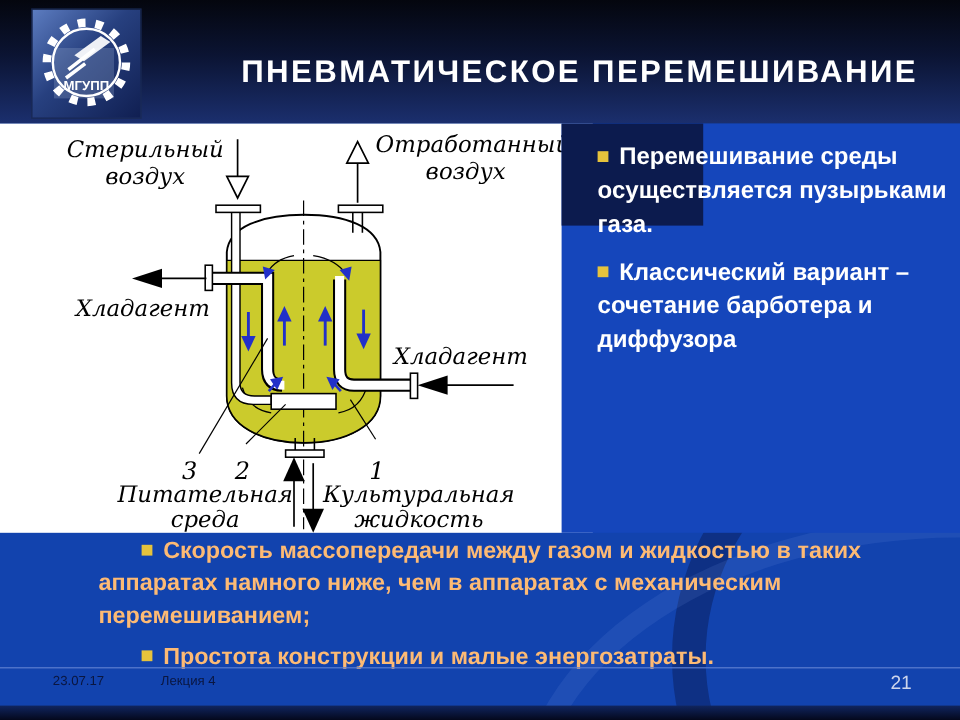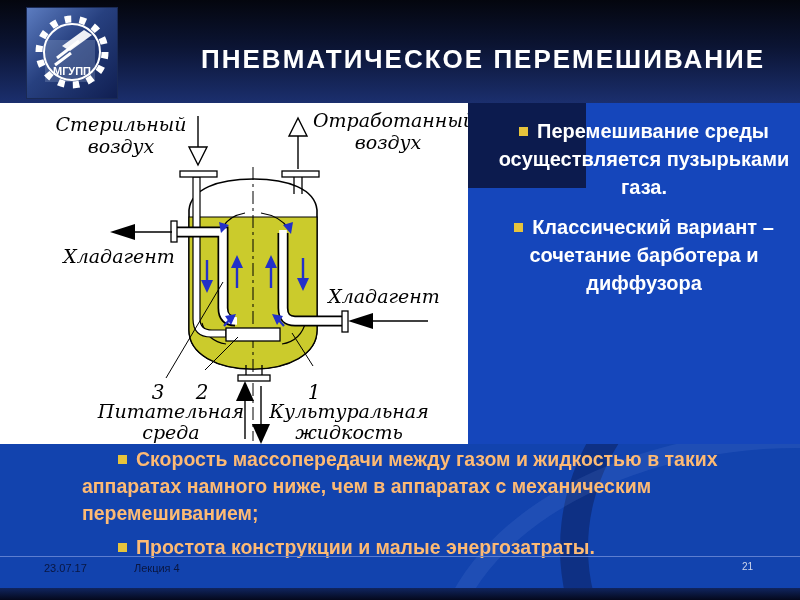--- a/index.html
+++ b/index.html
@@ -14,32 +14,32 @@
   .logo{position:absolute;left:26px;top:7px;width:92px;height:92px;
         background:linear-gradient(135deg,#5c7cc0 0%,#27407f 45%,#101f52 100%);
         border:1px solid #1a2a55;box-sizing:border-box;}
   .title{position:absolute;left:105px;top:44px;width:660px;text-align:right;color:#ffffff;
          font-size:26px;font-weight:bold;letter-spacing:2px;white-space:nowrap;}
   .diagram-panel{position:absolute;left:0;top:103px;width:468px;height:341px;background:#ffffff;padding-left:26px;}
   .right-panel{position:absolute;left:468px;top:103px;width:332px;height:341px;background:#1546bb;}
   .corner-shade{position:absolute;left:0;top:0;width:118px;height:85px;background:#0c1b4e;}
   .rp-content{position:relative;padding:14px 10px 0 30px;color:#ffffff;font-weight:bold;
               font-size:20px;line-height:28px;}
-  p.rbullet{margin:0 0 12px 0;text-align:center;}
+  p.rbullet{margin:0 0 12px 0;}
   .bottom-panel{position:absolute;left:82px;top:446px;width:680px;color:#fdba74;
                 font-weight:bold;font-size:19.5px;line-height:27px;}
   p.bbullet{margin:0 0 7px 0;text-indent:36px;}
   .sq{display:inline-block;width:9px;height:9px;background:#e6c33c;margin-right:9px;
       vertical-align:2px;}
   .footer-line{position:absolute;left:0;top:556px;width:800px;height:1px;background:#5d7ed0;}
   .ftext{position:absolute;top:562px;font-size:11px;color:#0a1640;}
   .f-date{left:44px;}
   .f-lecture{left:134px;}
   .f-copyright{left:436px;transform:translateX(-50%);}
-  .f-page{left:742px;color:#cdd5ec;font-size:10px;top:561px;}
+  .f-page{left:742px;color:#cdd5ec;font-size:16px;top:561px;}
   .bottom-strip{position:absolute;left:0;top:588px;width:800px;height:12px;
                 background:linear-gradient(180deg,#10255f,#04081c);}
   svg text{user-select:none;}
 </style>
 </head>
 <body>
 
 <div class="slide">
 
   <div class="swoosh1"></div>

